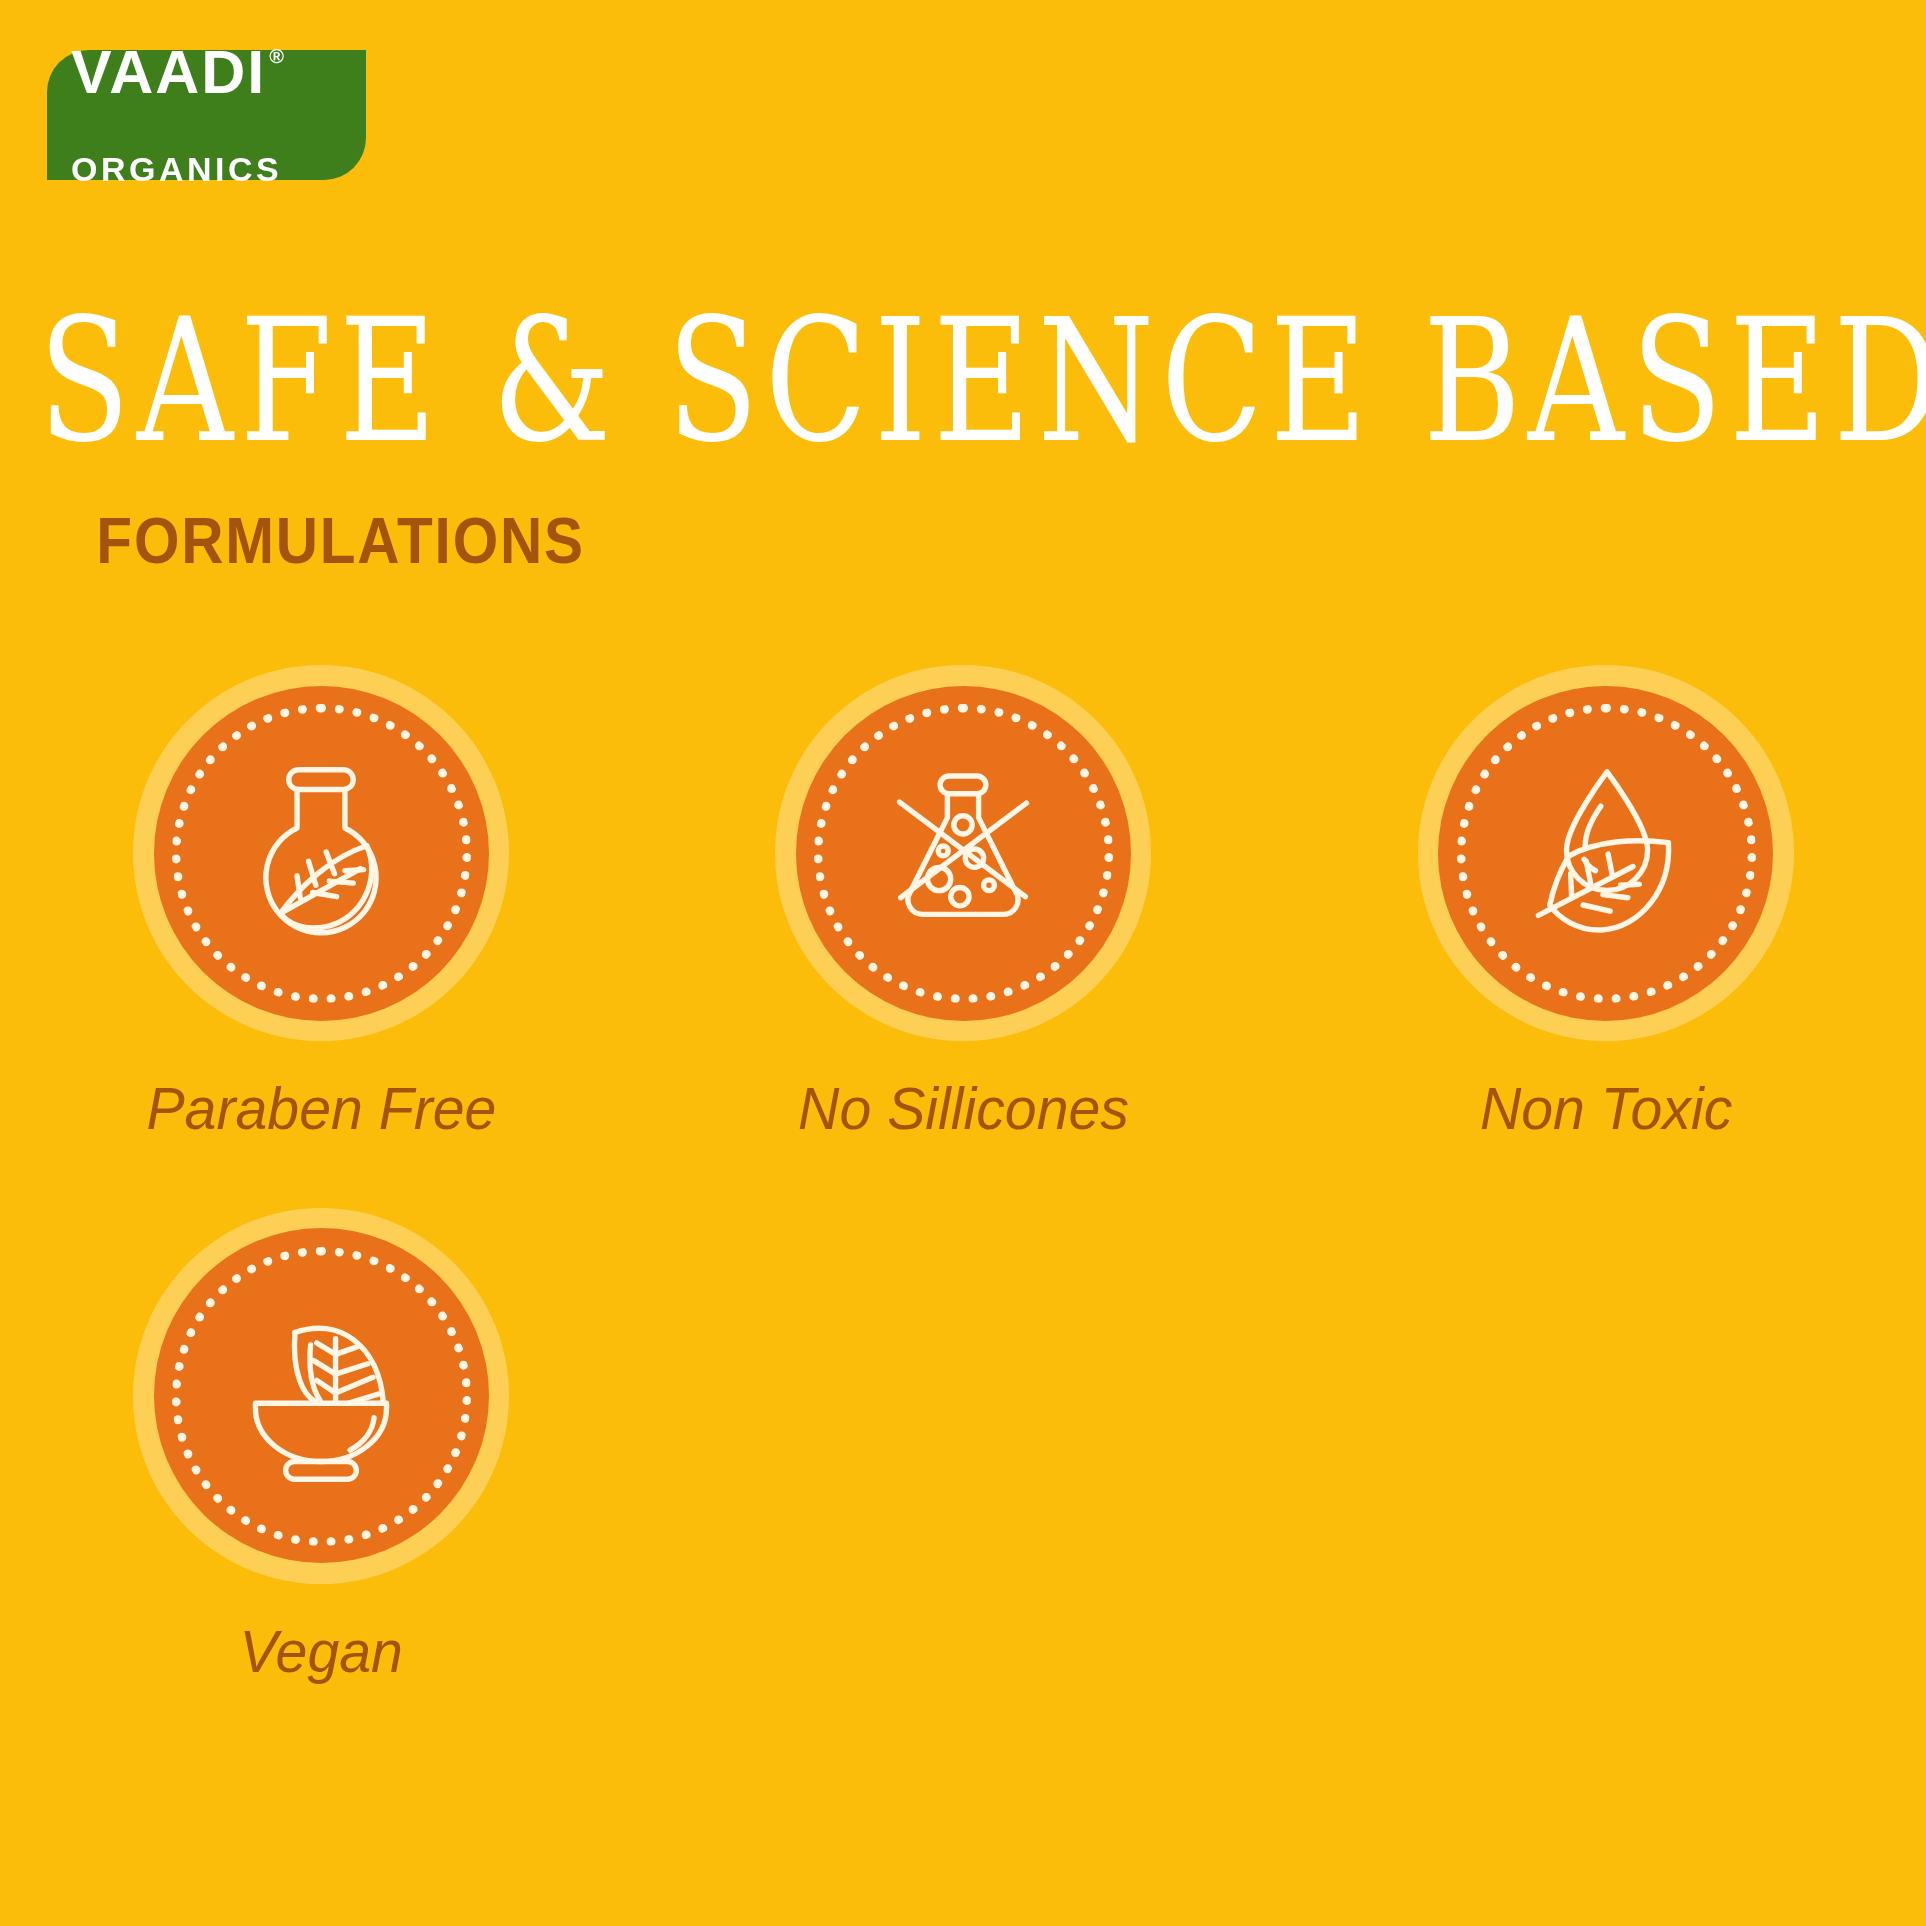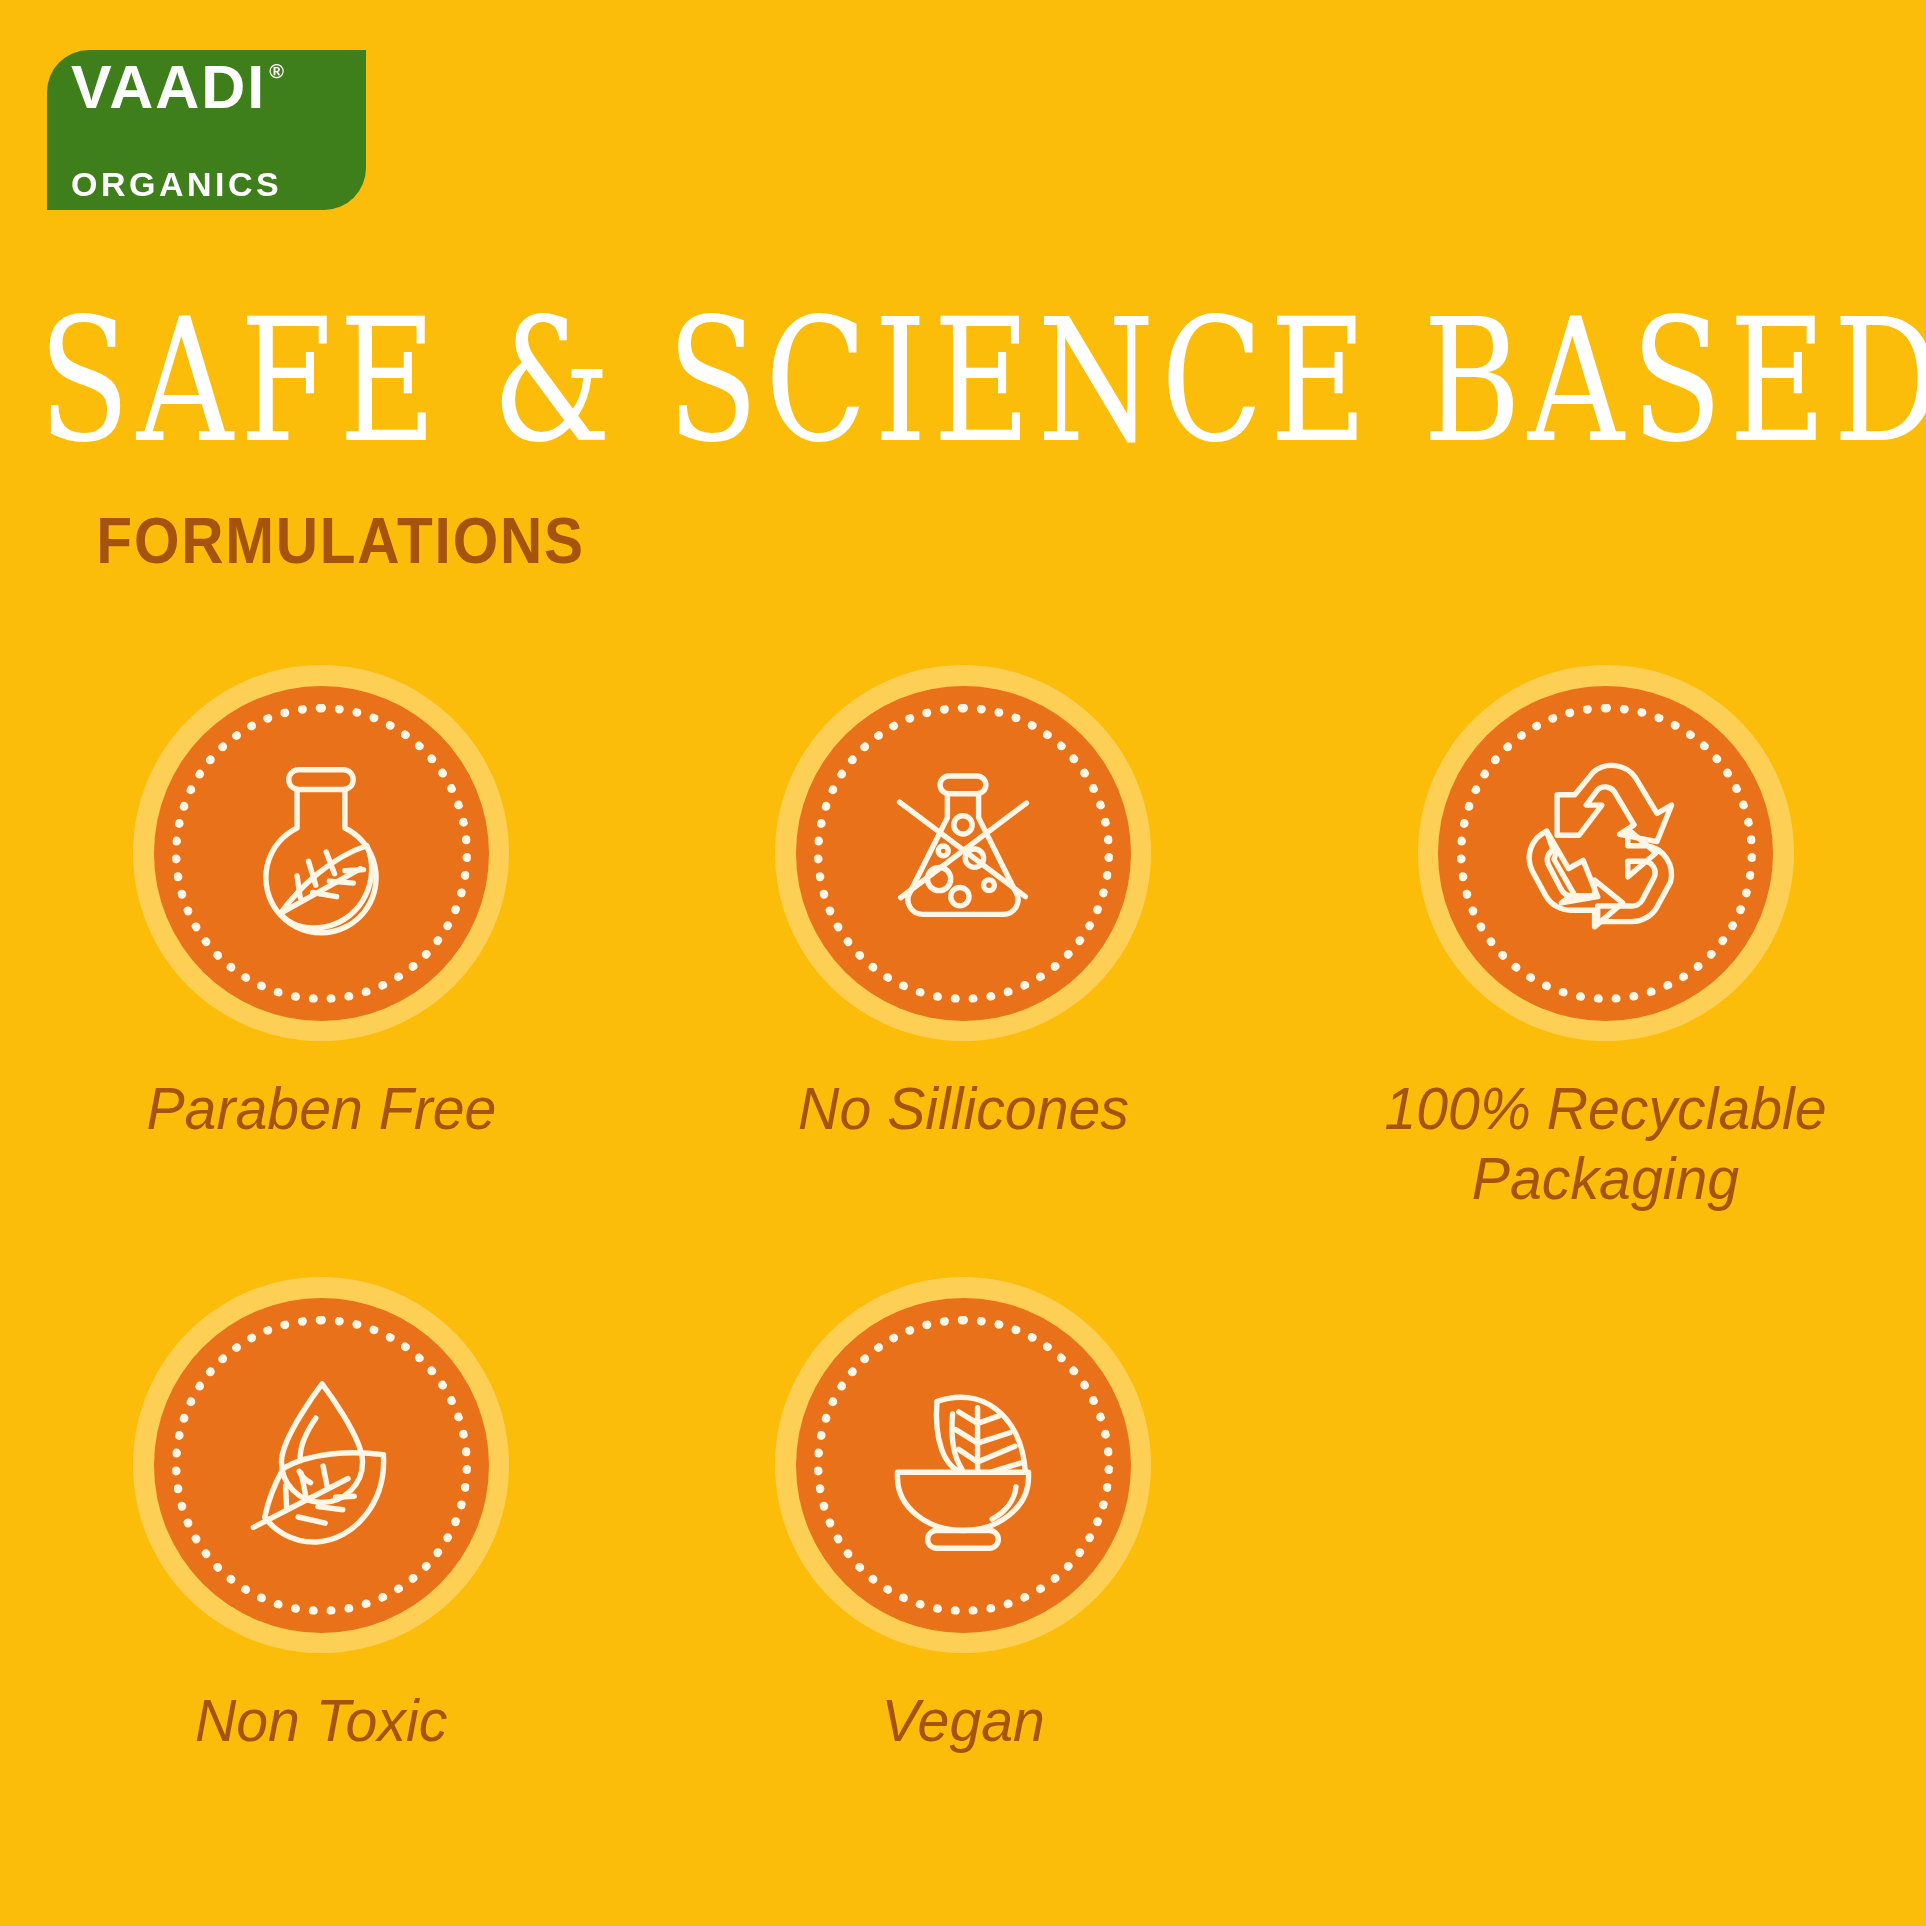--- a/index.html
+++ b/index.html
@@ -14,21 +14,21 @@
     overflow: hidden;
     position: relative;
   }
 
   
   .logo {
     position: absolute;
     left: 47px;
     top: 50px;
     width: 319px;
-    height: 160px;
+    height: 130px;
     background: #3E7F1B;
     border-radius: 42px 0 42px 0;
     box-sizing: border-box;
     padding: 14px 20px 12px 24px;
     display: flex;
     flex-direction: column;
     justify-content: center;
     gap: 48px;
   }
   .logo-top {
@@ -216,39 +216,20 @@
             <circle cx="62.5" cy="65.5" r="2.6"></circle>
             <path d="M19.5 25.5 L80 71"></path>
             <path d="M80.5 26 L20 71.5"></path>
           </svg>
         </div>
       </div>
     </div>
     <div class="label">No Sillicones</div>
   </div>
 
-  <div class="cell">
-    <div class="badge">
-      <div class="badge-inner">
-        <div class="dotted-ring"></div>
-        <div class="glyph">
-          <svg viewBox="0 0 100 100" fill="none" stroke="#FFF6E6" stroke-width="2.6" stroke-linecap="round" stroke-linejoin="round">
-
-            <path d="M26.5 41.5 L26.5 22 L35 22 L44 11 A14 14 0 0 1 64 13.5 L74.5 31 L81.5 27 L74.5 44.5 L56.5 41 L63.5 36.5 L54 20.5 A5.5 5.5 0 0 0 46 19.5 L40.5 27 L48 27 L37 41.5 Z"></path>
-
-            <path d="M21.5 39.5 L32 57.5 L39 53.5 L46 71 L28.5 74 L34.5 69.5 L25 53 A5.5 5.5 0 0 0 24.5 47.5 Z"></path>
-            <path d="M21.5 39.5 A14 14 0 0 0 14.5 58.5 L21 70.5 A14 14 0 0 0 33.5 77.5 L44.5 77.5 L44.5 85.5 L58 74 L44.5 63 L44.5 70.5 L33.5 70.5 A5.5 5.5 0 0 1 28.5 67.5 L22.5 56 A5.5 5.5 0 0 1 24.5 48.5 Z"></path>
-
-            <path d="M60.5 46.5 L60.5 38.5 L74 50 L60.5 61.5 L60.5 54 L68 54 A5.5 5.5 0 0 1 73 62 L67.5 72.5 A5.5 5.5 0 0 1 62 75.5 L46 75.5 L46 83 L62.5 83 A14 14 0 0 0 74.5 76 L81 64 A14 14 0 0 0 69.5 46.5 Z"></path>
-          </svg>
-        </div>
-      </div>
-    </div>
-    <div class="label">100% Recyclable Packaging</div>
-  </div>
 
   <div class="cell">
     <div class="badge">
       <div class="badge-inner">
         <div class="dotted-ring"></div>
         <div class="glyph">
           <svg viewBox="0 0 100 100" fill="none" stroke="#FFF6E6" stroke-width="2.6" stroke-linecap="round" stroke-linejoin="round">
 
             <path d="M50.5 11 C50.5 11 31 36.5 31 48.5 A19.5 19.5 0 0 0 70 48.5 C70 36.5 50.5 11 50.5 11 Z"></path>
             <path d="M40 46.5 C40 39.5 44 32.5 47.5 27.5"></path>

